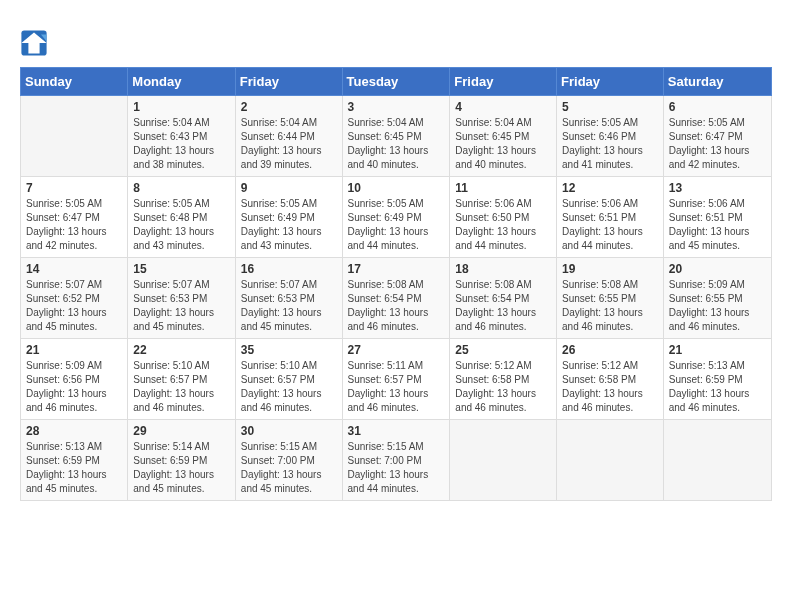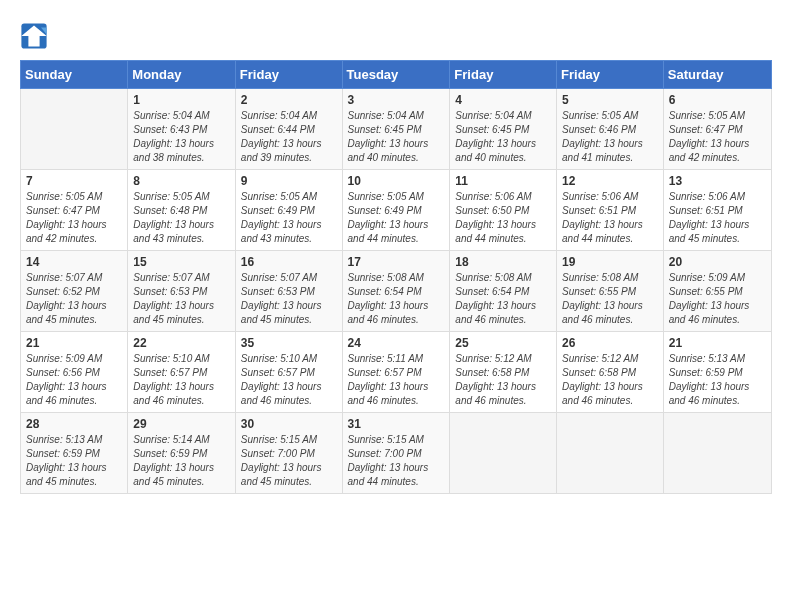--- a/index.html
+++ b/index.html
@@ -6,21 +6,21 @@
     body {
       font-family: Arial, sans-serif;
       background: #fff;
       width: 792px;
       height: 612px;
       overflow: hidden;
     }
     .page {
       width: 792px;
       min-height: 612px;
-      padding: 22px 20px 10px 20px;
+      padding: 29px 20px 10px 20px;
     }
     .header-area {
       display: flex;
       justify-content: space-between;
       align-items: flex-start;
       margin-bottom: 10px;
     }
     .logo {
       display: flex;
       align-items: center;
@@ -83,21 +83,20 @@
       font-size: 12px;
       font-weight: bold;
       color: #333;
       display: block;
       margin-bottom: 2px;
     }
     .day-info {
       font-size: 10px;
       color: #444;
       line-height: 1.4;
-      font-style: italic;
     }
     .empty-cell {
       background: #f5f5f5 !important;
     }
   </style>
 </head>
 <body>
 
 <div class="page">
   <div class="header-area">
@@ -225,21 +224,21 @@
           </td>
           <td>
             <span class="day-number">22</span>
             <div class="day-info">Sunrise: 5:10 AM<br>Sunset: 6:57 PM<br>Daylight: 13 hours<br>and 46 minutes.</div>
           </td>
           <td>
             <span class="day-number">35</span>
             <div class="day-info">Sunrise: 5:10 AM<br>Sunset: 6:57 PM<br>Daylight: 13 hours<br>and 46 minutes.</div>
           </td>
           <td>
-            <span class="day-number">24</span>
+            <span class="day-number">27</span>
             <div class="day-info">Sunrise: 5:11 AM<br>Sunset: 6:57 PM<br>Daylight: 13 hours<br>and 46 minutes.</div>
           </td>
           <td>
             <span class="day-number">25</span>
             <div class="day-info">Sunrise: 5:12 AM<br>Sunset: 6:58 PM<br>Daylight: 13 hours<br>and 46 minutes.</div>
           </td>
           <td>
             <span class="day-number">26</span>
             <div class="day-info">Sunrise: 5:12 AM<br>Sunset: 6:58 PM<br>Daylight: 13 hours<br>and 46 minutes.</div>
           </td>

